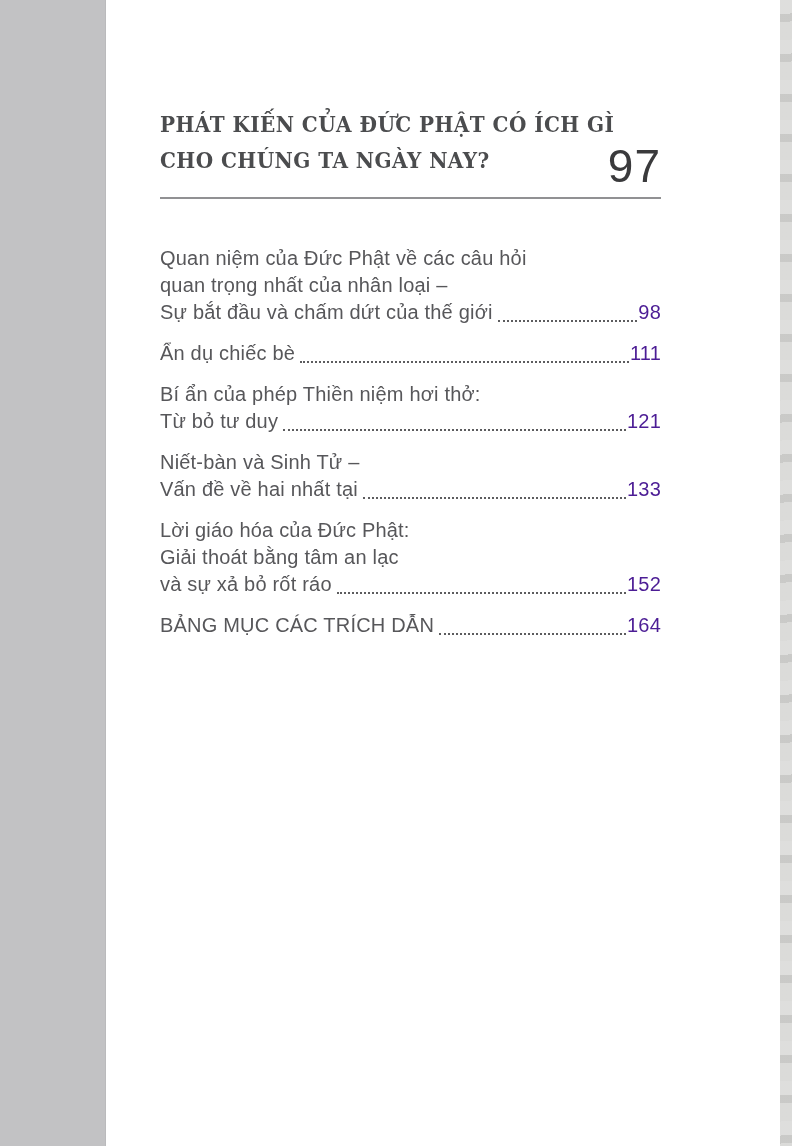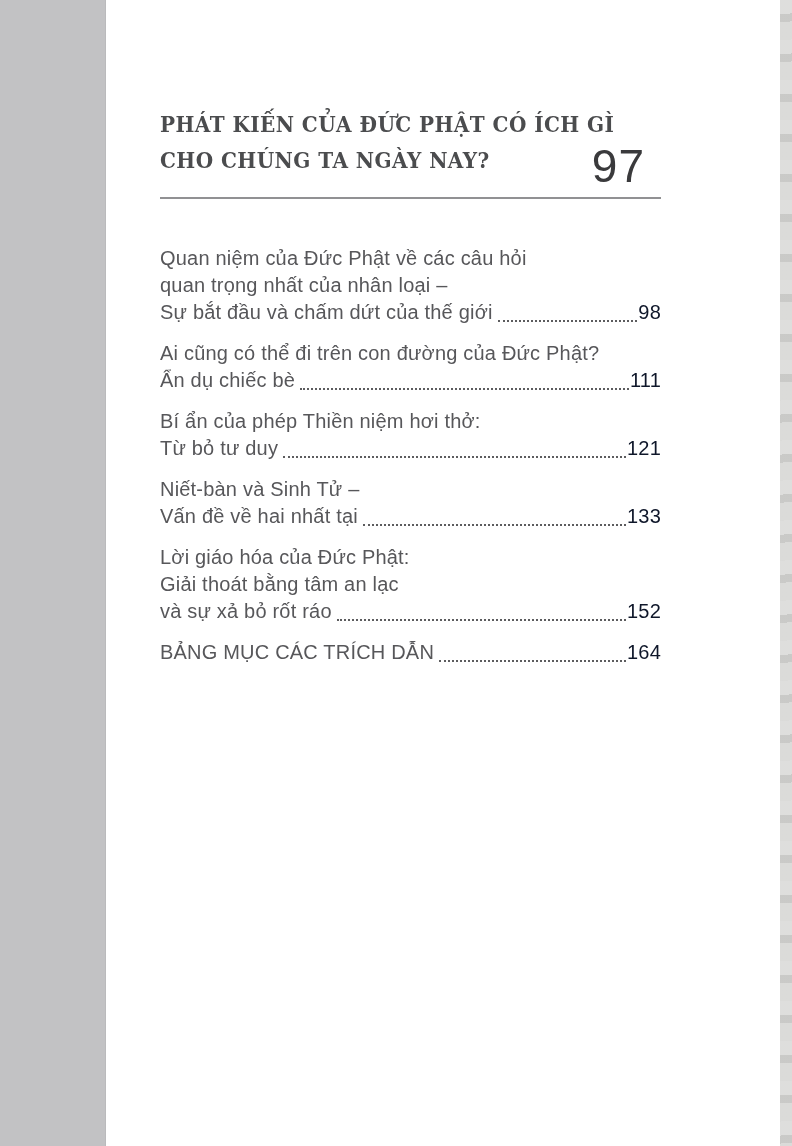--- a/index.html
+++ b/index.html
@@ -56,21 +56,21 @@
     font-size: 23px;
     line-height: 36px;
     letter-spacing: 0.5px;
     color: var(--heading-text, #4b4c4e);
     white-space: nowrap;
     transform: scaleX(0.87);
     transform-origin: 0 50%;
   }
   .chapter-num {
     position: absolute;
-    right: 16px; bottom: 10px;
+    right: 0; bottom: 10px;
     font-size: 46px;
     font-weight: 300;
     line-height: 0.9;
     letter-spacing: 1px;
     color: #3a3a3c;
   }
 
   
   .toc {
     margin-top: 46px;
@@ -96,21 +96,21 @@
     white-space: nowrap;
   }
   .toc-leader {
     flex: 1 1 auto;
     min-width: 18px;
     border-bottom: 2.4px dotted #5c5c5e;
     margin: 0 1px 4px 5px;
   }
   .toc-pagenum {
     flex: 0 0 auto;
-    color: #0f172a;
+    color: #4c1d95;
   }
 </style>
 </head>
 <body>
 
 <div class="gutter"></div>
 <div class="edge-strip"></div>
 
 <div class="content">
 
@@ -127,21 +127,20 @@
         <div class="toc-textline">quan trọng nhất của nhân loại –</div>
         <div class="toc-dotrow">
       <span class="toc-leader-text">Sự bắt đầu và chấm dứt của thế giới</span>
       <span class="toc-leader"></span>
       <span class="toc-pagenum">98</span>
     </div>
   </div>
 
   <div class="toc-entry">
 
-    <div class="toc-textline">Ai cũng có thể đi trên con đường của Đức Phật?</div>
         <div class="toc-dotrow">
       <span class="toc-leader-text">Ẩn dụ chiếc bè</span>
       <span class="toc-leader"></span>
       <span class="toc-pagenum">111</span>
     </div>
   </div>
 
   <div class="toc-entry">
 
     <div class="toc-textline">Bí ẩn của phép Thiền niệm hơi thở:</div>

